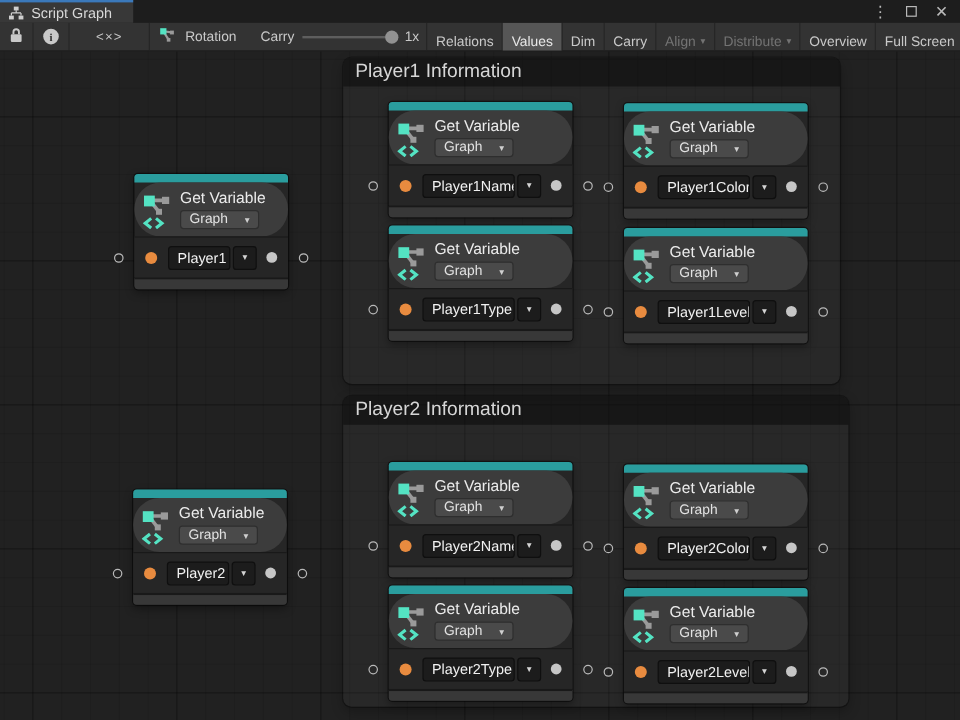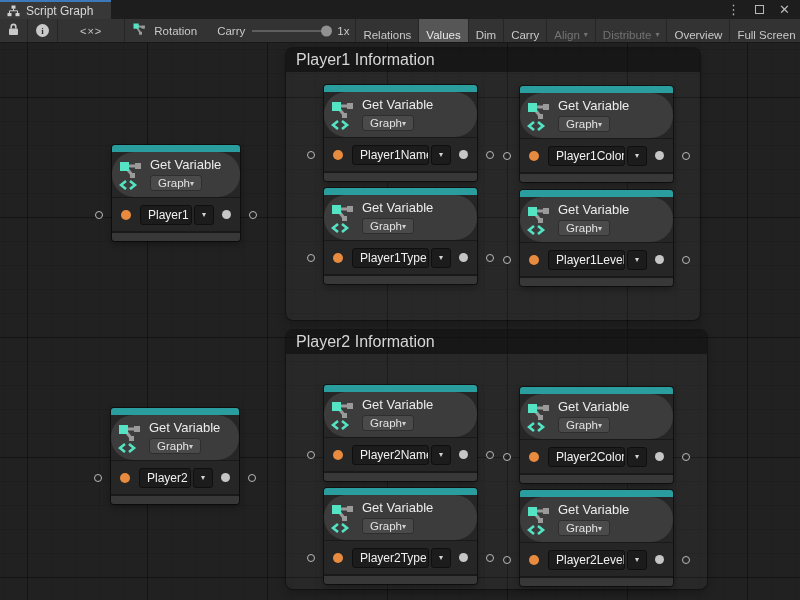--- a/index.html
+++ b/index.html
@@ -58,28 +58,28 @@
   
   .group { position:absolute; border-radius:7px; background:rgba(140,140,140,0.07);
            box-shadow:0 0 0 1px rgba(0,0,0,0.30), 0 4px 10px rgba(0,0,0,0.25); z-index:1; }
   .ghead { height:24px; background:rgba(10,10,10,0.55); border-radius:7px 7px 0 0;
            color:#d6d6d6; font-size:16px; line-height:24px; padding-left:10px; }
 
   
   .node { position:absolute; width:153px; background:#262626; border-radius:3px;
           box-shadow:0 0 0 1px rgba(0,0,0,0.50), 0 3px 7px rgba(0,0,0,0.35); z-index:2; }
   .strip { height:7px; background:var(--accent-teal,#2a9d9e); border-radius:3px 3px 0 0; }
-  .nhead { background:#3c3c3c; padding:5px 8px 6px 7px; display:flex; gap:7px; align-items:center;border-radius:22px; }
+  .nhead { background:#3c3c3c; padding:5px 8px 6px 7px; display:flex; gap:7px; align-items:flex-end;border-radius:22px; }
   .nicon { flex:0 0 auto; margin-top:1px; }
   .nicon svg { display:block; }
   .nhead-text { display:flex; flex-direction:column; align-items:flex-start; gap:3px; min-width:0; }
   .ntitle { font-size:13px; color:#ececec; white-space:nowrap; }
   .chip { background:#4a4a4a; border:1px solid #2e2e2e; border-radius:3px; color:#e2e2e2;
           font:inherit; font-size:11.5px; padding:1px 7px; display:inline-flex;
-          align-items:center; gap:0; cursor:default; }
+          align-items:center; gap:14px; cursor:default; }
   .chip .carr { font-size:8px; color:#cfcfcf; }
   .nbody { position:relative; height:34px; background:#262626; display:flex;
            align-items:center; padding:0 9px; border-top:1px solid #191919; }
   .dot-in { width:10px; height:10px; border-radius:50%; flex:0 0 auto;
             background:var(--port-orange,#e88b3f); }
   .vfield { flex:1 1 auto; min-width:0; margin:0 8px 0 9px; height:20px; display:flex; gap:2px; }
   .vname { flex:1 1 auto; min-width:0; background:#1c1c1c; border:1px solid #0f0f0f;
            border-radius:3px; color:#f1f1f1; font-size:12px; display:flex;
            align-items:center; padding:0 7px; white-space:nowrap; overflow:hidden; }
   .varr { flex:0 0 auto; width:20px; background:#1c1c1c; border:1px solid #0f0f0f;

